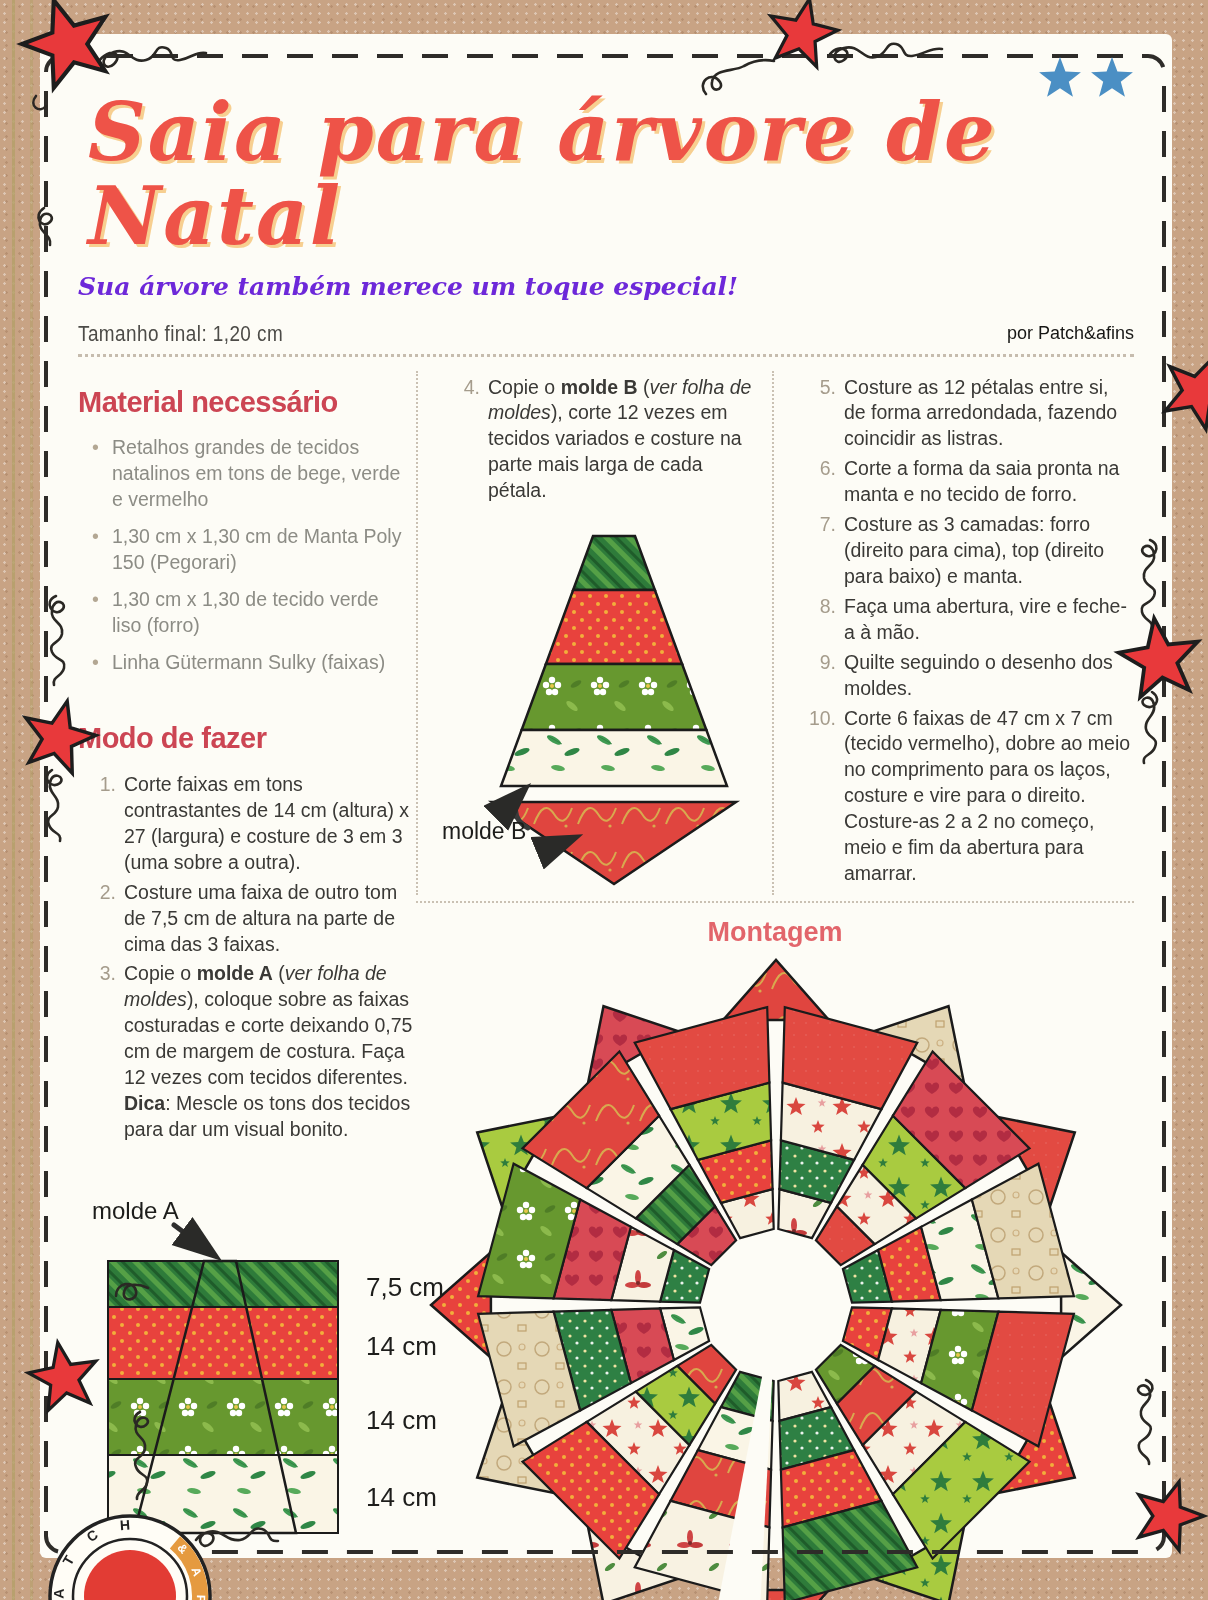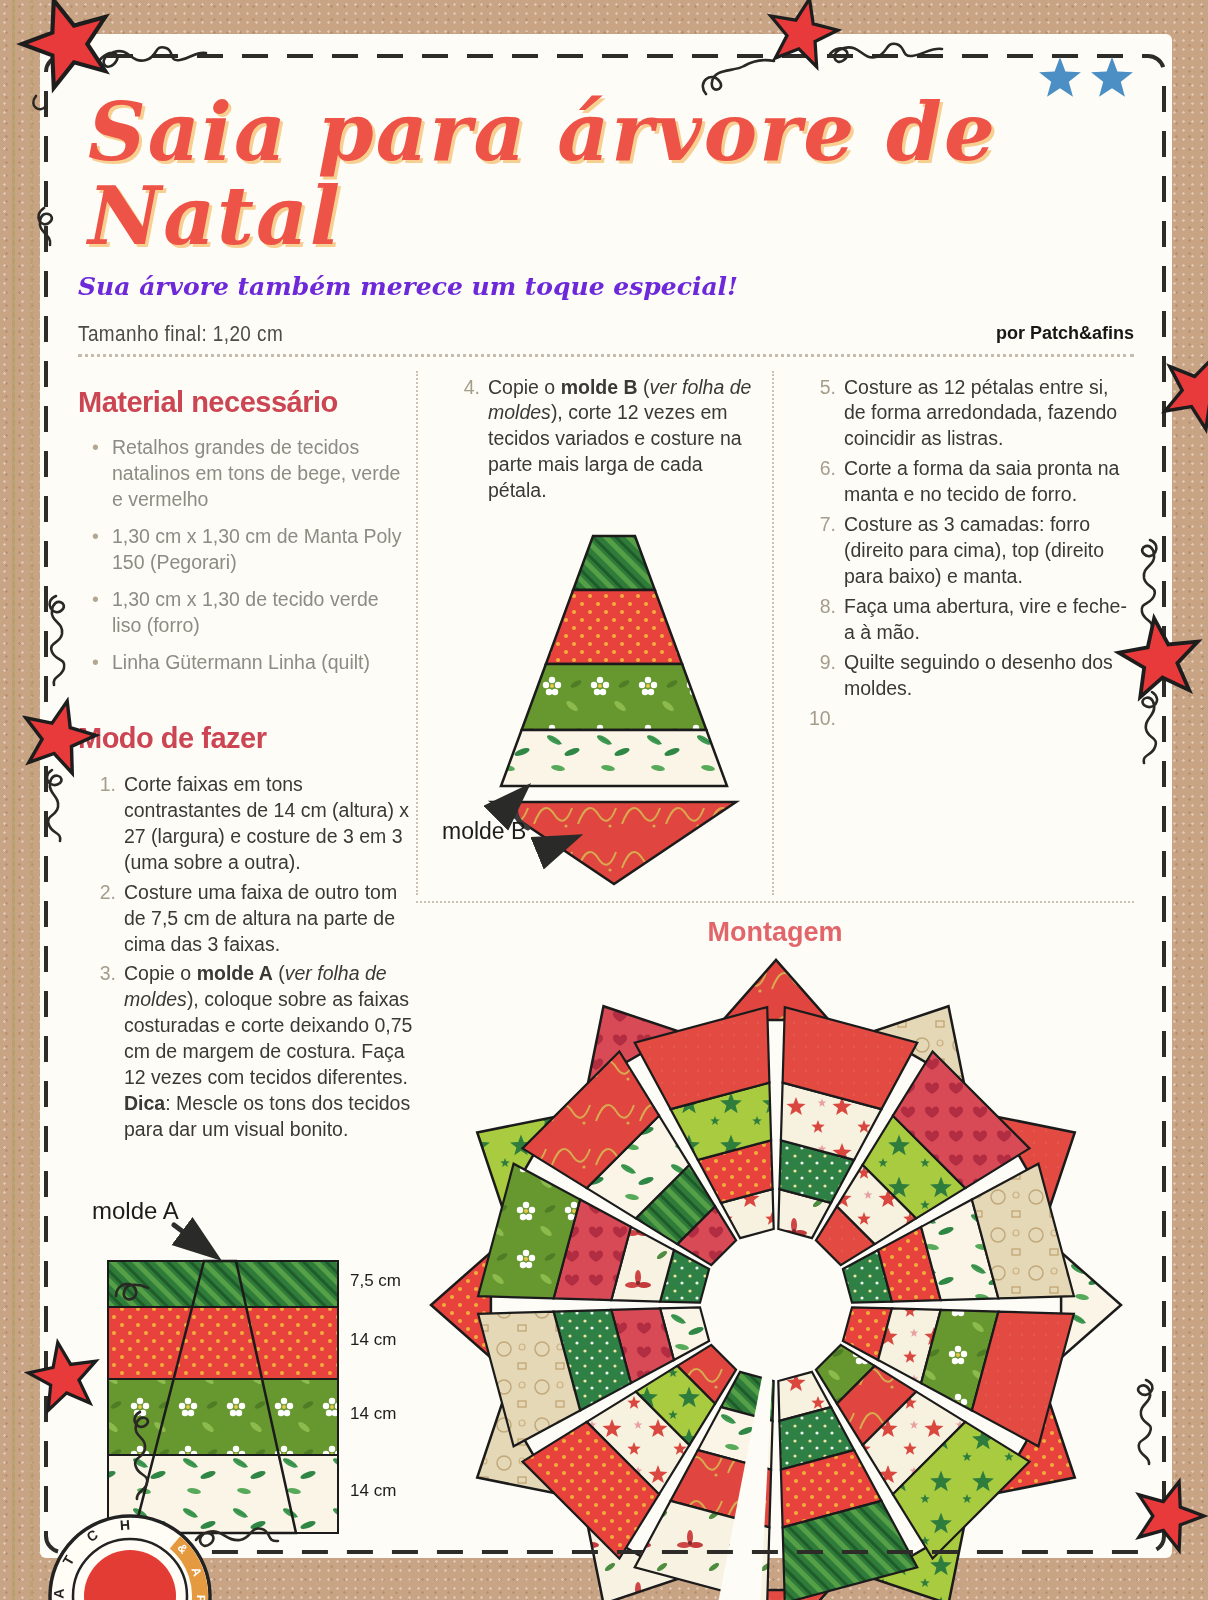--- a/index.html
+++ b/index.html
@@ -31,21 +31,21 @@
     font-size:80px;line-height:1.05;color:#ee5348;text-align:left;
     letter-spacing:2px;margin:36px 10px 0 10px;
     text-shadow:3px 3px 0 rgba(242,170,60,.55);
   }
   .subtitle{
     font-family:"DejaVu Serif",serif;font-style:italic;font-weight:bold;
     font-size:25px;color:#6d28d9;margin-top:12px;
   }
   .meta{display:flex;justify-content:space-between;align-items:center;margin-top:16px}
   .size-label{font-size:22px;color:#4c4b47;transform:scaleX(.86);transform-origin:left bottom;letter-spacing:.5px}
-  .byline{font-size:18px;font-weight:bold;color:#171715}
+  .byline{font-size:18px;font-weight:normal;color:#171715}
   .rule{border-top:3px dotted #c6bcae;margin-top:5px}
 
   
   .content-row{display:flex;margin-top:14px}
   .col1{width:338px;flex:0 0 338px}
   .right-area{flex:1;min-width:0}
   .steps-row{display:flex;min-height:492px}
   .col2{width:356px;flex:0 0 356px;border-left:2px dotted #cac1b3;padding:4px 14px 0 24px;box-sizing:border-box}
   .col3{flex:1;border-left:2px dotted #cac1b3;padding:4px 0 0 24px}
 
@@ -59,21 +59,21 @@
   .step p{margin:0;flex:1}
   .b{font-weight:bold}
   .i{font-style:italic}
 
   
   .fig-b{position:relative;width:344px;margin:24px auto 0}
   .fig-label{position:absolute;font-size:23px;color:#1d1d1b}
   .fig-b .fig-label{left:0;top:288px}
   .fig-a{position:relative;width:344px;margin-top:58px}
   .fig-a .fig-label{left:14px;top:-6px;font-size:24px}
-  .meas{position:absolute;left:272px;font-size:17px;color:#1d1d1b;white-space:nowrap}
+  .meas{position:absolute;left:288px;font-size:26px;color:#1d1d1b;white-space:nowrap}
 
   
   .montagem{border-top:2px dotted #cac1b3;margin-top:6px;padding-top:6px}
   .montagem-h{font-size:27px;font-weight:bold;color:#e2656b;text-align:center;margin:6px 0 6px}
   .montagem-fig{display:block;margin:0 auto}
 
   .overlay{position:absolute;inset:0;pointer-events:none;z-index:5}
   .logo{position:absolute;left:34px;top:1500px;width:192px;height:100px;overflow:hidden;z-index:6}
 </style>
 </head>
@@ -178,21 +178,21 @@
     <div class="rule"></div>
 
     <div class="content-row">
 
       <div class="col1">
         <h2 class="h-red">Material necessário</h2>
         <ul class="materials">
           <li>Retalhos grandes de tecidos natalinos em tons de bege, verde e vermelho</li>
           <li>1,30 cm x 1,30 cm de Manta Poly 150 (Pegorari)</li>
           <li>1,30 cm x 1,30 de tecido verde liso (forro)</li>
-          <li>Linha Gütermann Linha (quilt)</li>
+          <li>Linha Gütermann Sulky (faixas)</li>
         </ul>
 
         <h2 class="h-red h-modo">Modo de fazer</h2>
         <div class="step">
           <span class="num">1.</span>
           <p><span>Corte faixas em tons contrastantes de 14 cm (altura) x 27 (largura) e costure de 3 em 3 (uma sobre a outra).</span></p>
         </div>
         <div class="step">
           <span class="num">2.</span>
           <p><span>Costure uma faixa de outro tom de 7,5 cm de altura na parte de cima das 3 faixas.</span></p>
@@ -255,20 +255,21 @@
             <div class="step">
                 <span class="num">8.</span>
                 <p><span>Faça uma abertura, vire e feche-a à mão.</span></p>
               </div>
             <div class="step">
                 <span class="num">9.</span>
                 <p><span>Quilte seguindo o desenho dos moldes.</span></p>
               </div>
             <div class="step">
                 <span class="num">10.</span>
+                <p><span>Corte 6 faixas de 47 cm x 7 cm (tecido vermelho), dobre ao meio no comprimento para os laços, costure e vire para o direito. Costure-as 2 a 2 no começo, meio e fim da abertura para amarrar.</span></p>
               </div>
           </div>
         </div>
 
         <div class="montagem">
           <div class="montagem-h">Montagem</div>
           <svg id="svg-montagem" class="montagem-fig" width="720" height="700" viewBox="0 0 720 700">
               <polygon points="307.2,62.9 412.8,62.9 360.0,3.0" fill="url(#f-redSwirl)" stroke="#1b1b1b" stroke-width="2.5"></polygon>
               <polygon points="456.8,74.6 548.3,127.5 532.5,49.2" fill="url(#f-beige)" stroke="#1b1b1b" stroke-width="2.5"></polygon>
               <polygon points="580.5,159.7 633.4,251.2 658.8,175.5" fill="url(#f-redPlain)" stroke="#1b1b1b" stroke-width="2.5"></polygon>

